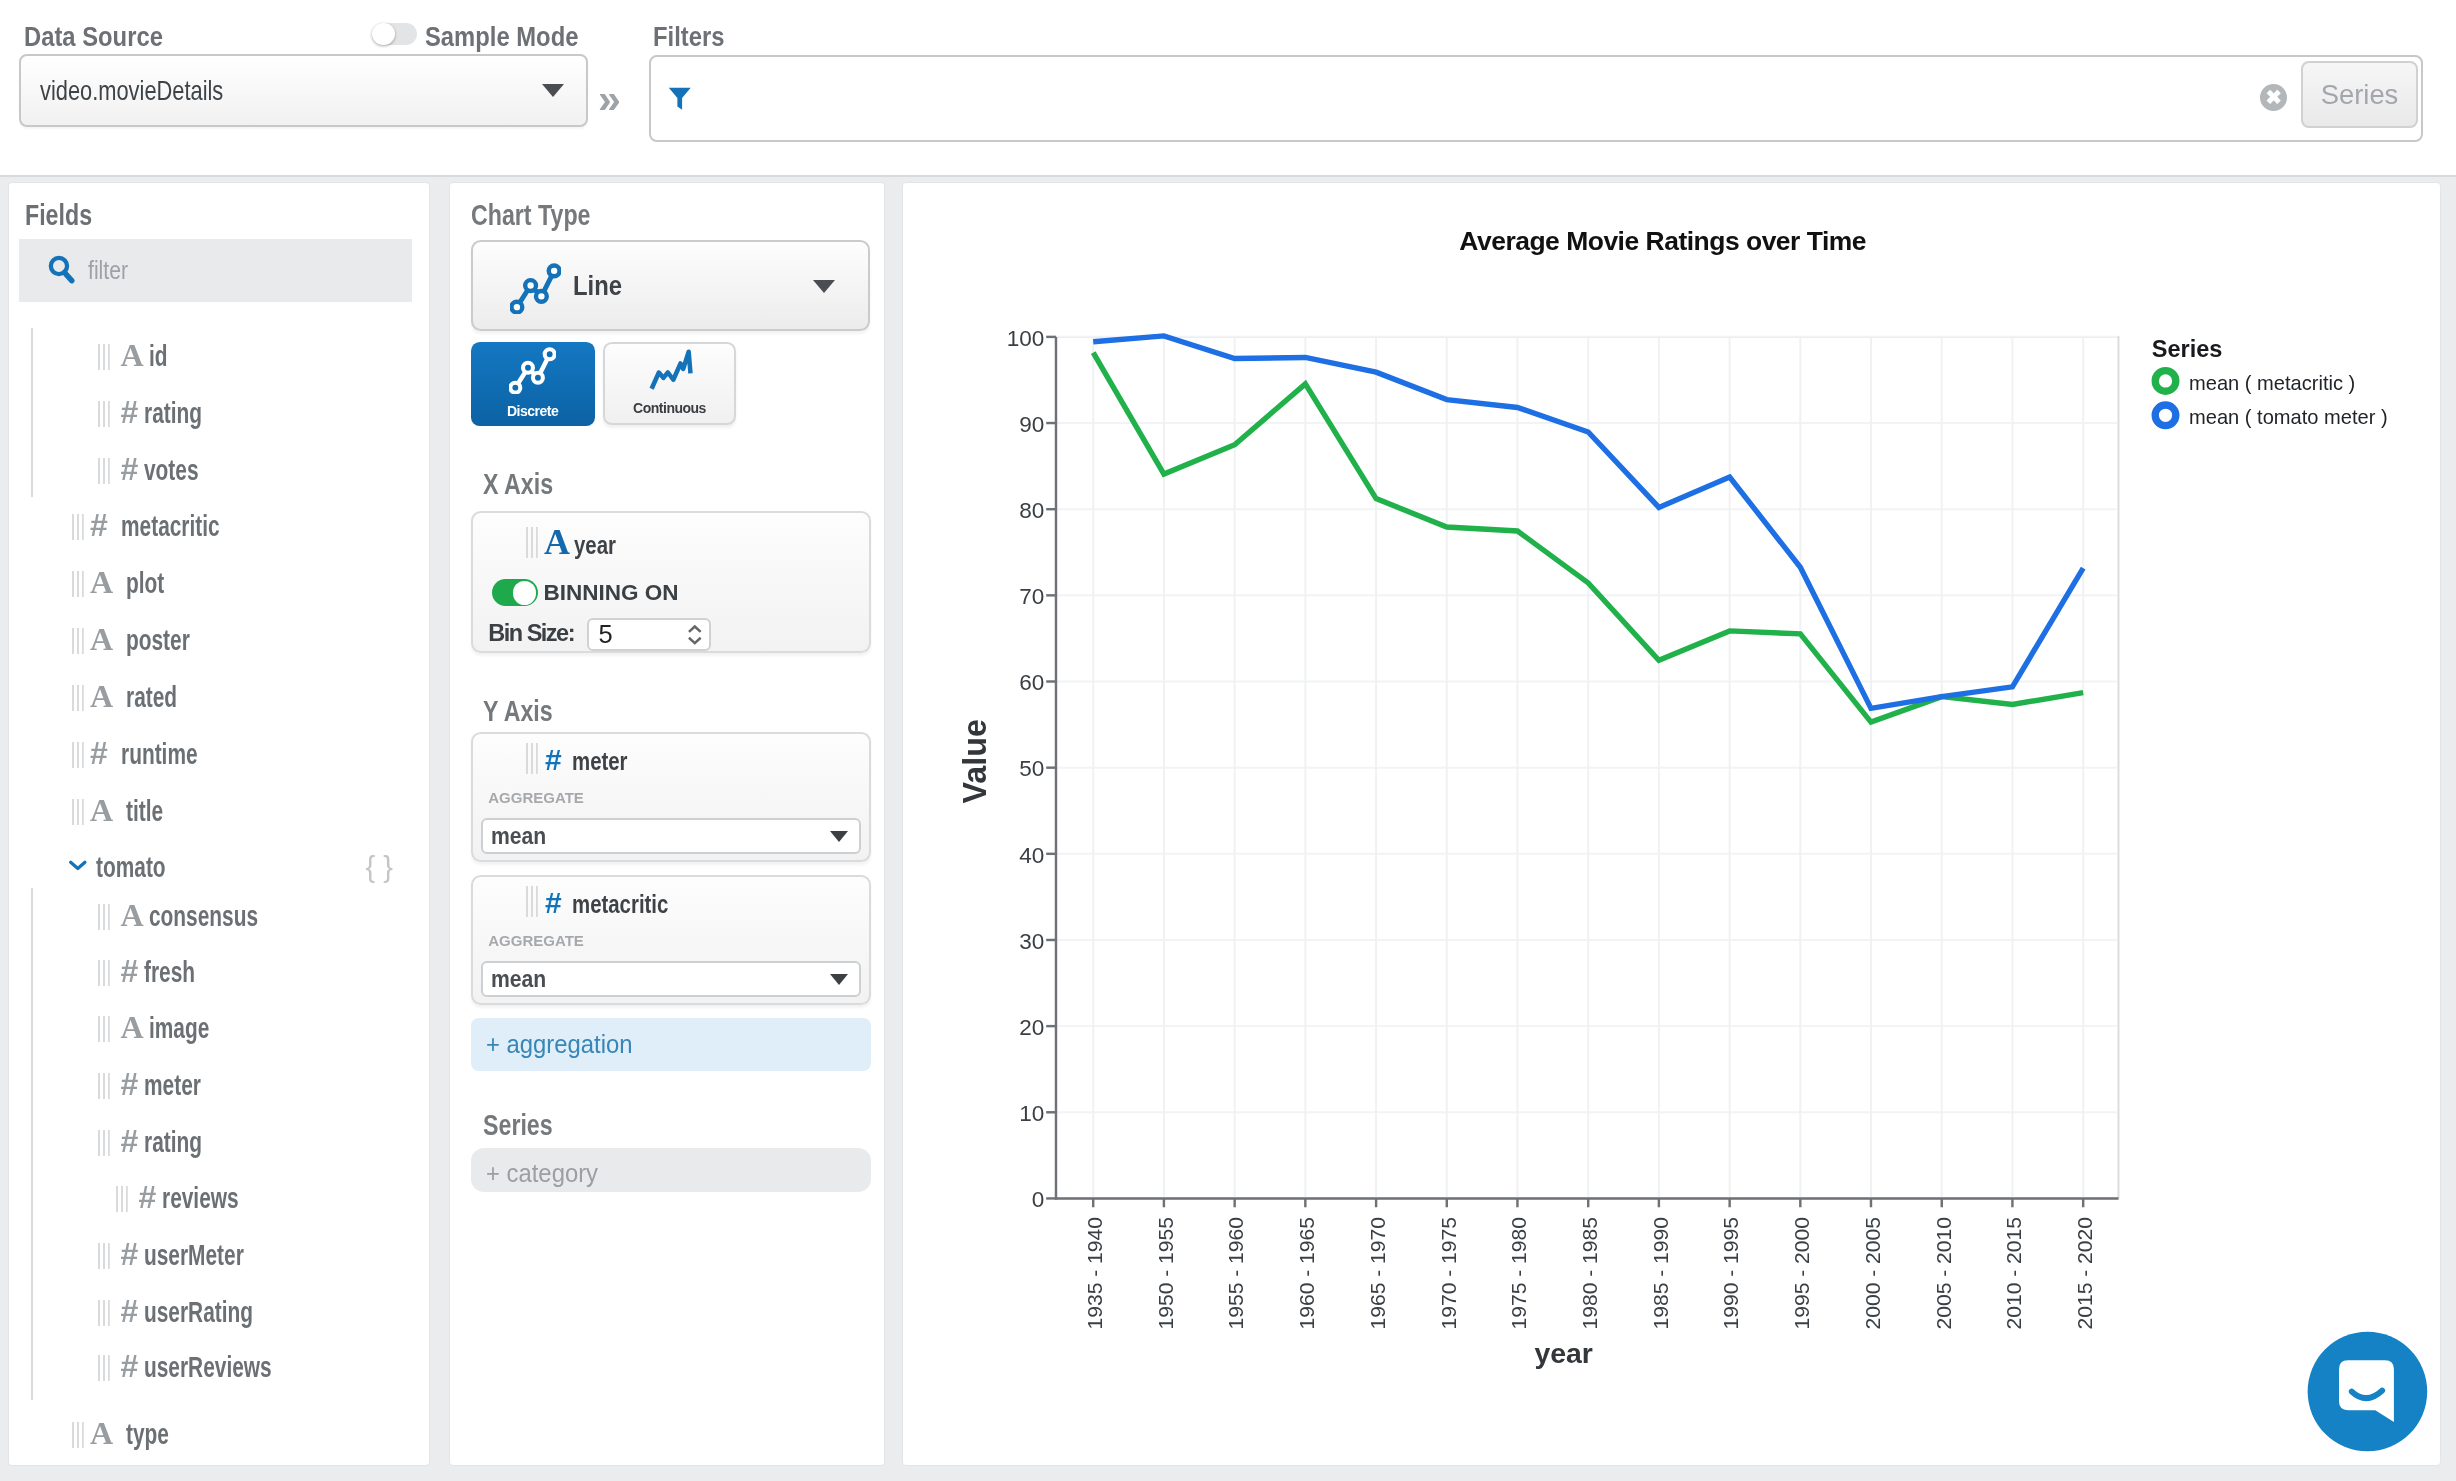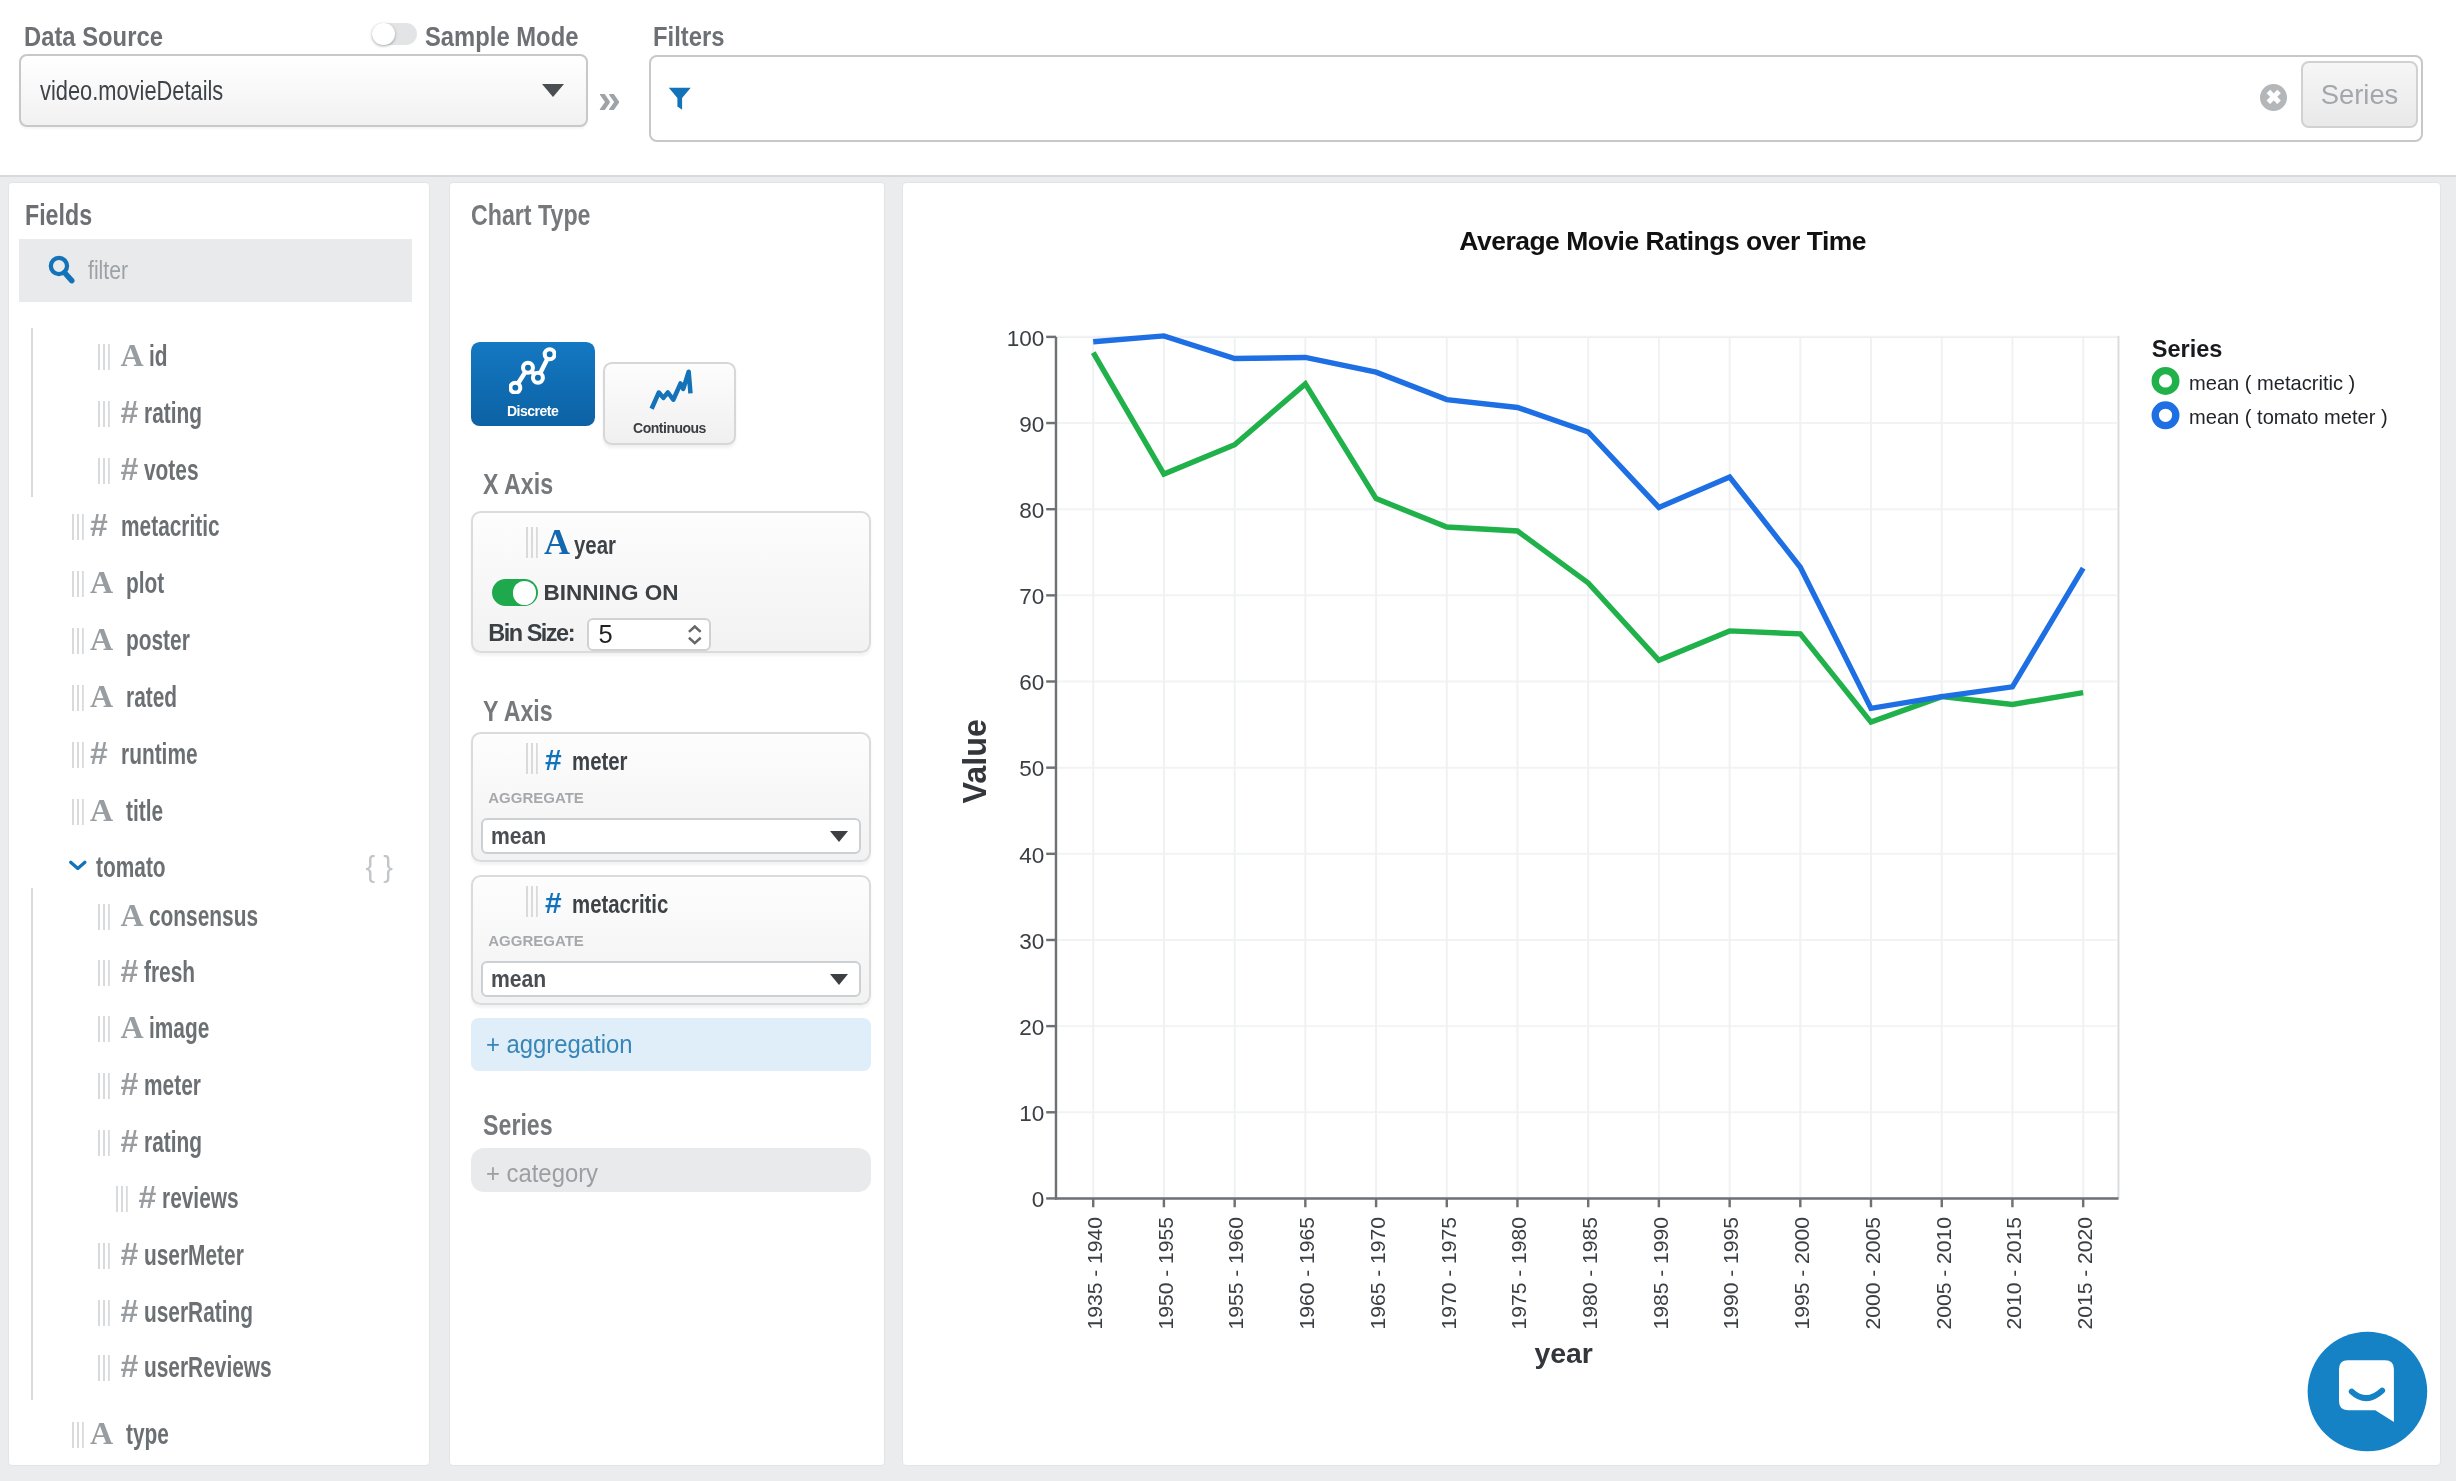--- a/index.html
+++ b/index.html
@@ -33,21 +33,21 @@
 .fhandle { display:inline-block; width:11.8px; height:25.5px; background:repeating-linear-gradient(90deg,#d8dadc 0,#d8dadc 2px,transparent 2px,transparent 4.9px); background-size:11.8px 100%; background-repeat:no-repeat; vertical-align:-3.9px; }
 .fA { font-family:"Liberation Serif", serif; font-weight:bold; font-size:32px; color:#989da1; }
 .fH { font-weight:bold; font-size:32px; color:#989da1; }
 .fname { font-size:29px; font-weight:bold; color:#6b7074; display:inline-block; transform:scaleX(.72); transform-origin:0 50%; }
 .vline { position:absolute; left:22.5px; width:2px; background:#d8dadc; }
 
 
 .card { position:absolute; left:20.6px; width:400px; background:linear-gradient(#fdfdfd,#f2f2f3); border:2px solid #d9dbdc; border-radius:9.8px; box-shadow:0 2.9px 2.9px rgba(0,0,0,0.05); }
 .selbig { position:absolute; left:20.6px; width:399px; height:91px; background:linear-gradient(#fdfdfd,#ececed); border:2px solid #c9cbcd; border-radius:9.8px; box-shadow:0 2.9px 2.9px rgba(0,0,0,0.05); }
 .btnDisc { position:absolute; left:20.6px; top:159px; width:124px; height:84px; background:linear-gradient(#1478c2,#0c62a4); border-radius:8.8px; }
-.btnCont { position:absolute; left:153px; top:159px; width:133px; height:83px; background:linear-gradient(#fdfdfd,#f0f0f1); border:2px solid #d5d7d9; border-radius:8.8px; box-shadow:0 2.9px 2.9px rgba(0,0,0,0.06);margin-top:20px; }
+.btnCont { position:absolute; left:153px; top:159px; width:133px; height:83px; background:linear-gradient(#fdfdfd,#f0f0f1); border:2px solid #d5d7d9; border-radius:8.8px; box-shadow:0 2.9px 2.9px rgba(0,0,0,0.06); }
 .btnlab { position:absolute; bottom:6.9px; width:100%; text-align:center; font-size:14px; font-weight:bold; white-space:nowrap; letter-spacing:-0.5px !important; }
 .aggLab { position:absolute; left:15.7px; font-size:15px; font-weight:bold; color:#a6a9ac; }
 .meanSel { position:absolute; left:8.8px; width:380px; height:36px; background:#fff; border:2px solid #cdd0d2; border-radius:5.9px; }
 .meanSel .t { position:absolute; left:7.8px; line-height:32px; font-size:23.5px; font-weight:bold; color:#4a4e52; transform:scaleX(.9); transform-origin:0 50%; }
 .scaret { position:absolute; width:0; height:0; border-left:9.8px solid transparent; border-right:9.8px solid transparent; border-top:11.8px solid #3c4043; }
 .rowname { font-size:25.5px; font-weight:bold; color:#3e4347; display:inline-block; transform:scaleX(.8); transform-origin:0 50%; }
 .bluA { font-family:"Liberation Serif", serif; font-weight:bold; font-size:36px; color:#1468ad; }
 .bluH { font-weight:bold; font-size:30px; color:#1173bb; }
 
 </style>
@@ -106,20 +106,31 @@
 <div class="frow" style="left:45px; top:882px;"><span class="fhandle"></span><span class="fH" style="margin-left:10.8px;">#</span><span class="fname" style="margin-left:5.9px;">meter</span></div>
 <div class="frow" style="left:45px; top:939px;"><span class="fhandle"></span><span class="fH" style="margin-left:10.8px;">#</span><span class="fname" style="margin-left:5.9px;">rating</span></div>
 <div class="frow" style="left:63px; top:995px;"><span class="fhandle"></span><span class="fH" style="margin-left:10.8px;">#</span><span class="fname" style="margin-left:5.9px;">reviews</span></div>
 <div class="frow" style="left:45px; top:1052px;"><span class="fhandle"></span><span class="fH" style="margin-left:10.8px;">#</span><span class="fname" style="margin-left:5.9px;">userMeter</span></div>
 <div class="frow" style="left:45px; top:1109px;"><span class="fhandle"></span><span class="fH" style="margin-left:10.8px;">#</span><span class="fname" style="margin-left:5.9px;">userRating</span></div>
 <div class="frow" style="left:45px; top:1164px;"><span class="fhandle"></span><span class="fH" style="margin-left:10.8px;">#</span><span class="fname" style="margin-left:5.9px;">userReviews</span></div>
 <div class="frow" style="left:19.6px; top:1231px;"><span class="fhandle"></span><span class="fA" style="margin-left:5.9px;">A</span><span class="fname" style="margin-left:12.7px;">type</span></div>
   </div>
   <div id="midPanel" class="panel">
     <div class="h1" style="left:20.6px; top:15.7px;">Chart Type</div>
+    <div class="selbig" style="top:57px;">
+      <svg style="position:absolute;left:37px;top:20.6px;" width="51" height="51" viewBox="0 0 52 52">
+        <path d="M7 45 L21 23 L32 34 L45 8" fill="none" stroke="#1372b8" stroke-width="5"></path>
+        <circle cx="7" cy="45" r="5.5" fill="#fff" stroke="#1372b8" stroke-width="4.5"></circle>
+        <circle cx="21" cy="23" r="5.5" fill="#fff" stroke="#1372b8" stroke-width="4.5"></circle>
+        <circle cx="32" cy="34" r="5.5" fill="#fff" stroke="#1372b8" stroke-width="4.5"></circle>
+        <circle cx="45" cy="8" r="5.5" fill="#fff" stroke="#1372b8" stroke-width="4.5"></circle>
+      </svg>
+      <div style="position:absolute; left:100px; top:0; line-height:88px; font-size:28px; font-weight:bold; color:#3f4347; transform:scaleX(.85); transform-origin:0 50%;">Line</div>
+      <div class="caret" style="right:33px; top:38px;"></div>
+    </div>
     <div class="btnDisc">
       <svg style="position:absolute;left:38px;top:4.9px;" width="47" height="47" viewBox="0 0 52 52">
         <path d="M7 45 L21 23 L32 34 L45 8" fill="none" stroke="#fff" stroke-width="5"></path>
         <circle cx="7" cy="45" r="5.5" fill="#0e6cb3" stroke="#fff" stroke-width="4.5"></circle>
         <circle cx="21" cy="23" r="5.5" fill="#0e6cb3" stroke="#fff" stroke-width="4.5"></circle>
         <circle cx="32" cy="34" r="5.5" fill="#0e6cb3" stroke="#fff" stroke-width="4.5"></circle>
         <circle cx="45" cy="8" r="5.5" fill="#0e6cb3" stroke="#fff" stroke-width="4.5"></circle>
       </svg>
       <div class="btnlab" style="color:#fff;">Discrete</div>
     </div>

